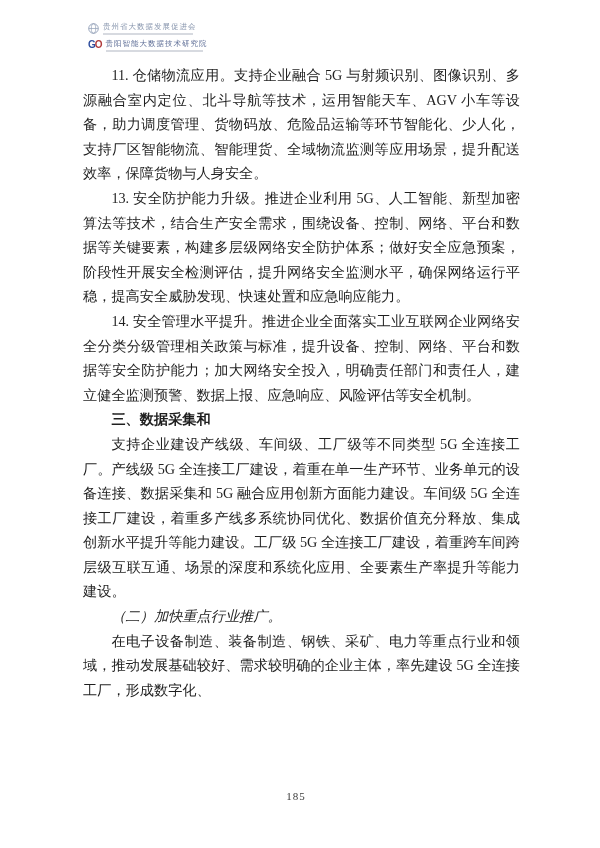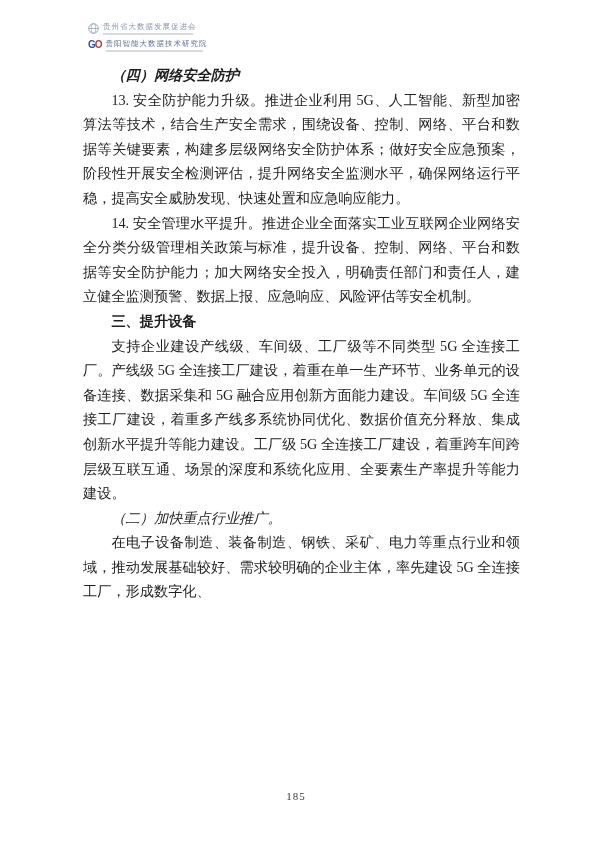--- a/index.html
+++ b/index.html
@@ -94,24 +94,24 @@
           <span class="logo-cn inst">贵阳智能大数据技术研究院</span>
           <span class="logo-en-line"></span>
         </span>
       </div>
 
     </div>
 
   </div>
 
   <div class="doc">
-    <p class="h-kaiti-bold">（四）网络安全防护</p>
+    <p>11. 仓储物流应用。支持企业融合 5G 与射频识别、图像识别、多源融合室内定位、北斗导航等技术，运用智能天车、AGV 小车等设备，助力调度管理、货物码放、危险品运输等环节智能化、少人化，支持厂区智能物流、智能理货、全域物流监测等应用场景，提升配送效率，保障货物与人身安全。</p>
     <p>13. 安全防护能力升级。推进企业利用 5G、人工智能、新型加密算法等技术，结合生产安全需求，围绕设备、控制、网络、平台和数据等关键要素，构建多层级网络安全防护体系；做好安全应急预案，阶段性开展安全检测评估，提升网络安全监测水平，确保网络运行平稳，提高安全威胁发现、快速处置和应急响应能力。</p>
     <p>14. 安全管理水平提升。推进企业全面落实工业互联网企业网络安全分类分级管理相关政策与标准，提升设备、控制、网络、平台和数据等安全防护能力；加大网络安全投入，明确责任部门和责任人，建立健全监测预警、数据上报、应急响应、风险评估等安全机制。</p>
-    <p class="h-bold">三、提升设备</p>
+    <p class="h-bold">三、数据采集和</p>
     <p>支持企业建设产线级、车间级、工厂级等不同类型 5G 全连接工厂。产线级 5G 全连接工厂建设，着重在单一生产环节、业务单元的设备连接、数据采集和 5G 融合应用创新方面能力建设。车间级 5G 全连接工厂建设，着重多产线多系统协同优化、数据价值充分释放、集成创新水平提升等能力建设。工厂级 5G 全连接工厂建设，着重跨车间跨层级互联互通、场景的深度和系统化应用、全要素生产率提升等能力建设。</p>
     <p class="h-kaiti">（二）加快重点行业推广。</p>
     <p>在电子设备制造、装备制造、钢铁、采矿、电力等重点行业和领域，推动发展基础较好、需求较明确的企业主体，率先建设 5G 全连接工厂，形成数字化、</p>
   </div>
 
   <div class="page-num">185</div>
 
 </div>
 
 </body></html>

